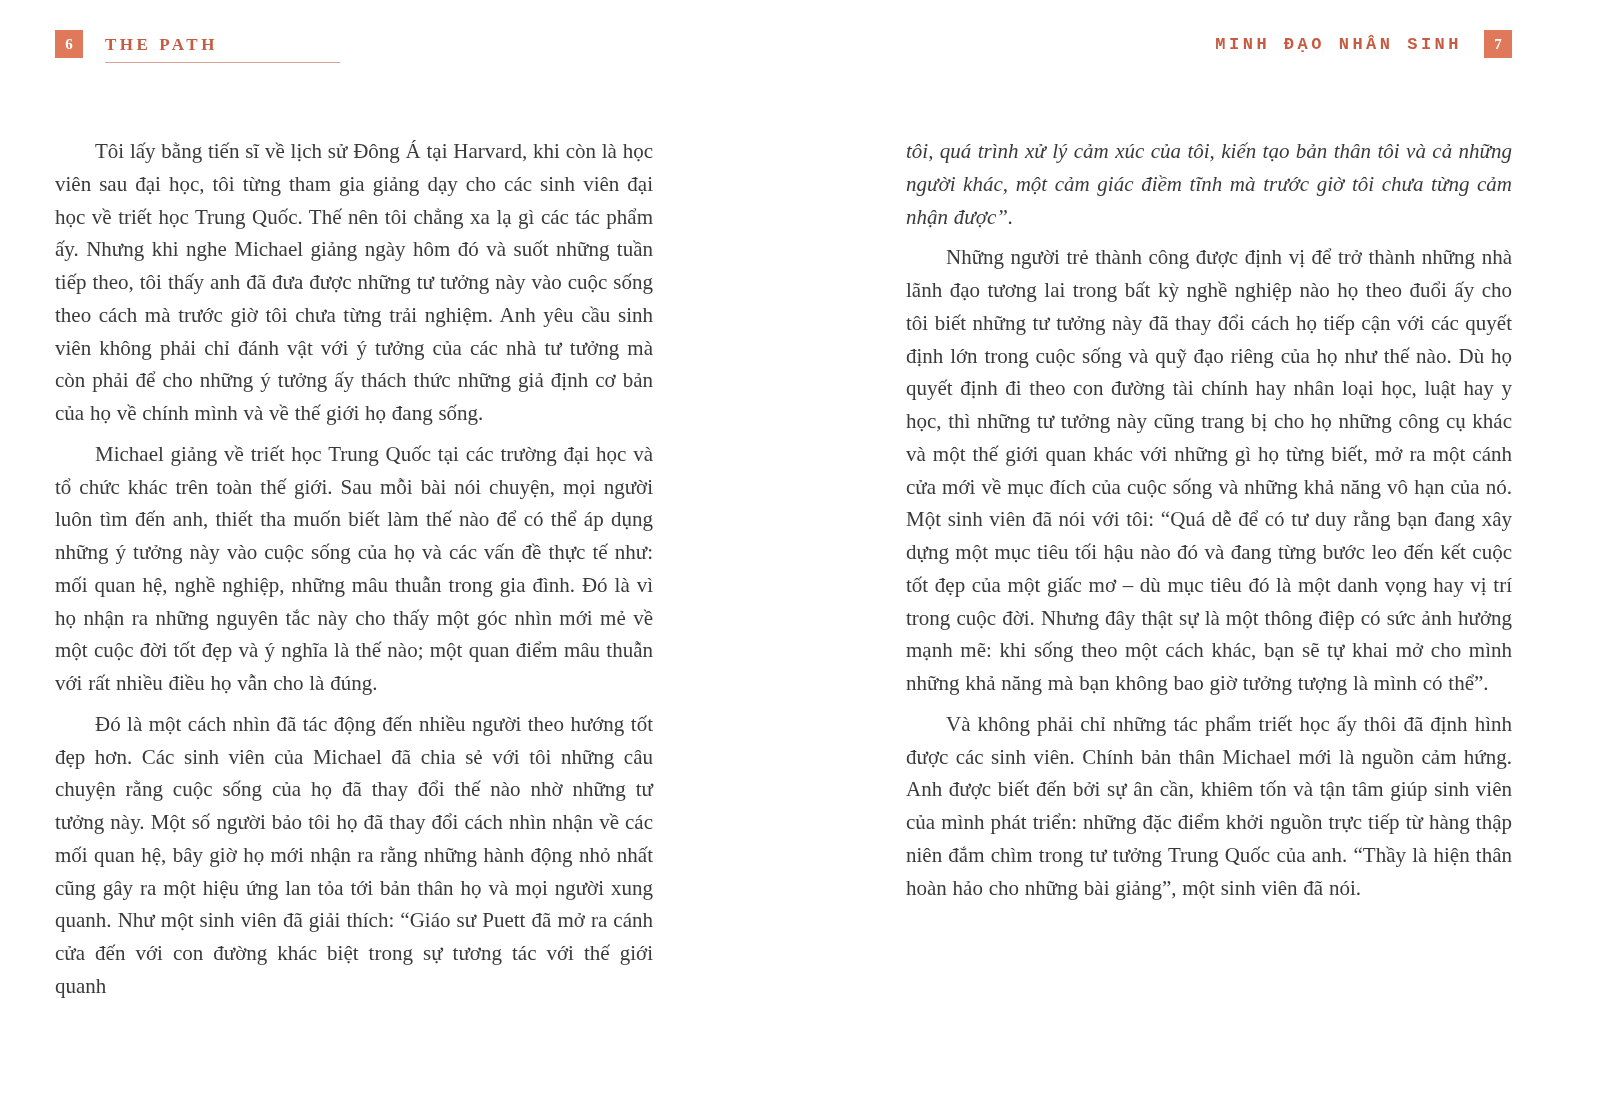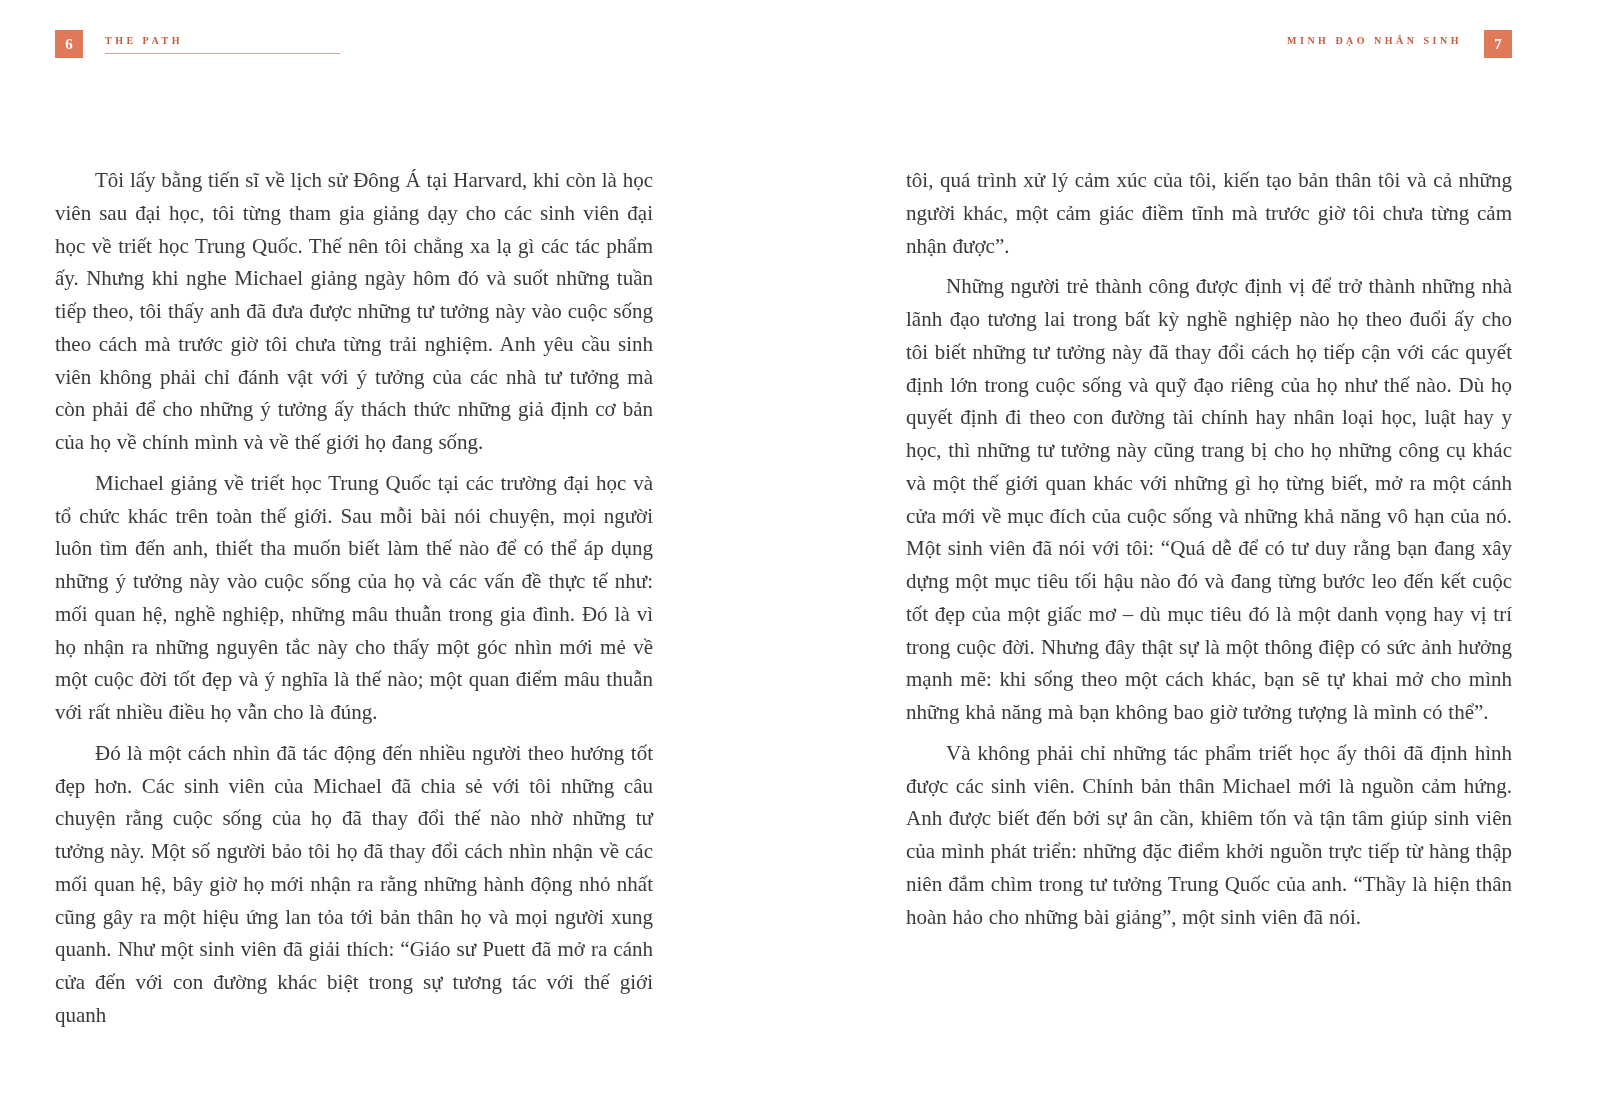--- a/index.html
+++ b/index.html
@@ -38,47 +38,47 @@
     font-weight:bold;
     flex:0 0 auto;
   }
   .running-title-wrap{
     display:inline-block;
     margin:0 22px;
     padding-top:5px;
   }
   .running-title{
     display:block;
-    font-size:10px;
+    font-size:17px;
     font-weight:bold;
     letter-spacing:3.5px;
     color:var(--accent);
     white-space:nowrap;
   }
   .header-rule{
     display:block;
     width:235px;
     height:1px;
     background:var(--rule);
     margin-top:7px;
   }
-  .page-header.right .running-title-wrap{margin:0 22px 4px 0;padding-top:5px;}
+  .page-header.right .running-title-wrap{margin:0 22px 4px 0;padding-top:5px;font-family:Liberation Mono, monospace;}
 
   .page-body{
-    margin-top:104px;
+    margin-top:75px;
     font-size:21px;
     line-height:1.56;
     text-align:justify;
   }
   .page-body p{
     text-indent:40px;
     margin-bottom:8px;
     word-spacing:0.5px;
   }
-  .page-body p.no-indent{text-indent:0;}
+  .page-body p.no-indent{text-indent:0;font-style:italic;}
 </style>
 </head>
 <body>
 
 <div class="spread">
 
   <div class="page page-left">
     <div class="page-header left">
       <span class="page-badge">6</span>
       <span class="running-title-wrap">

